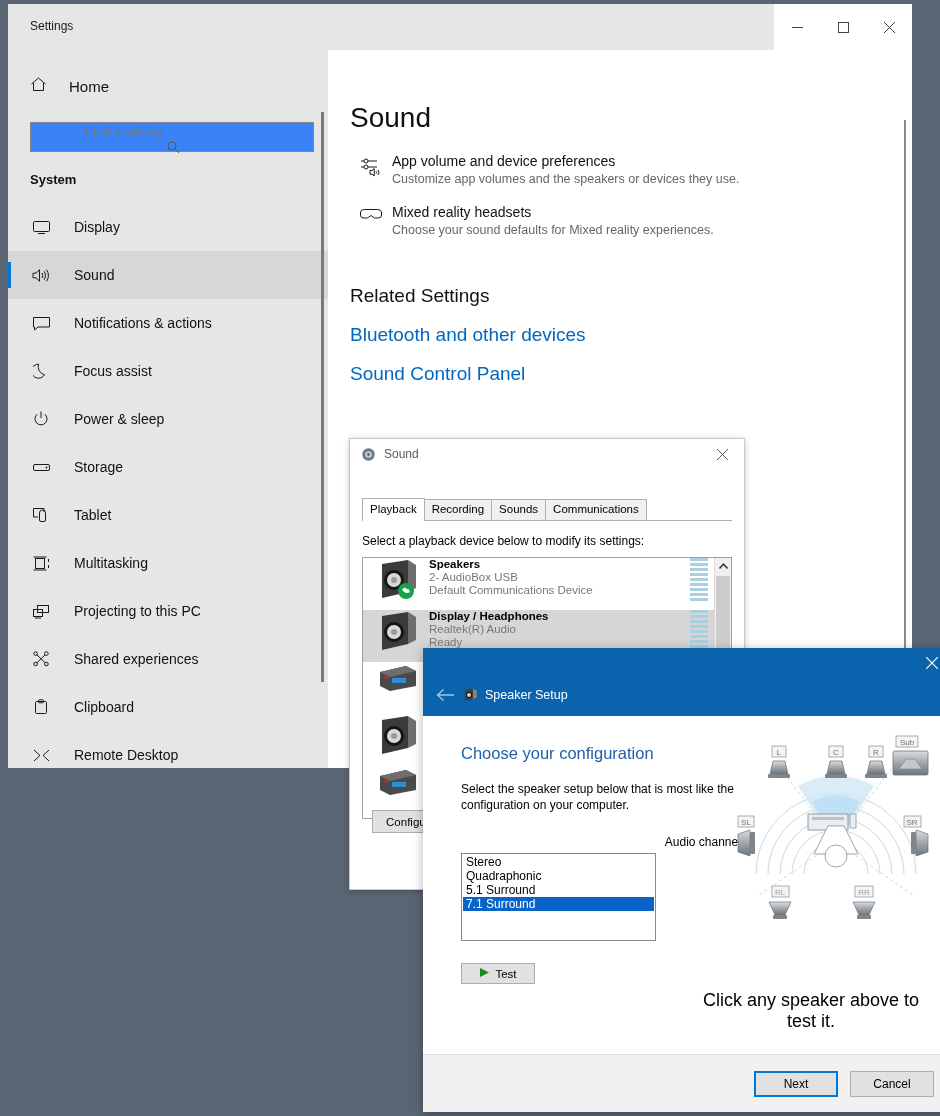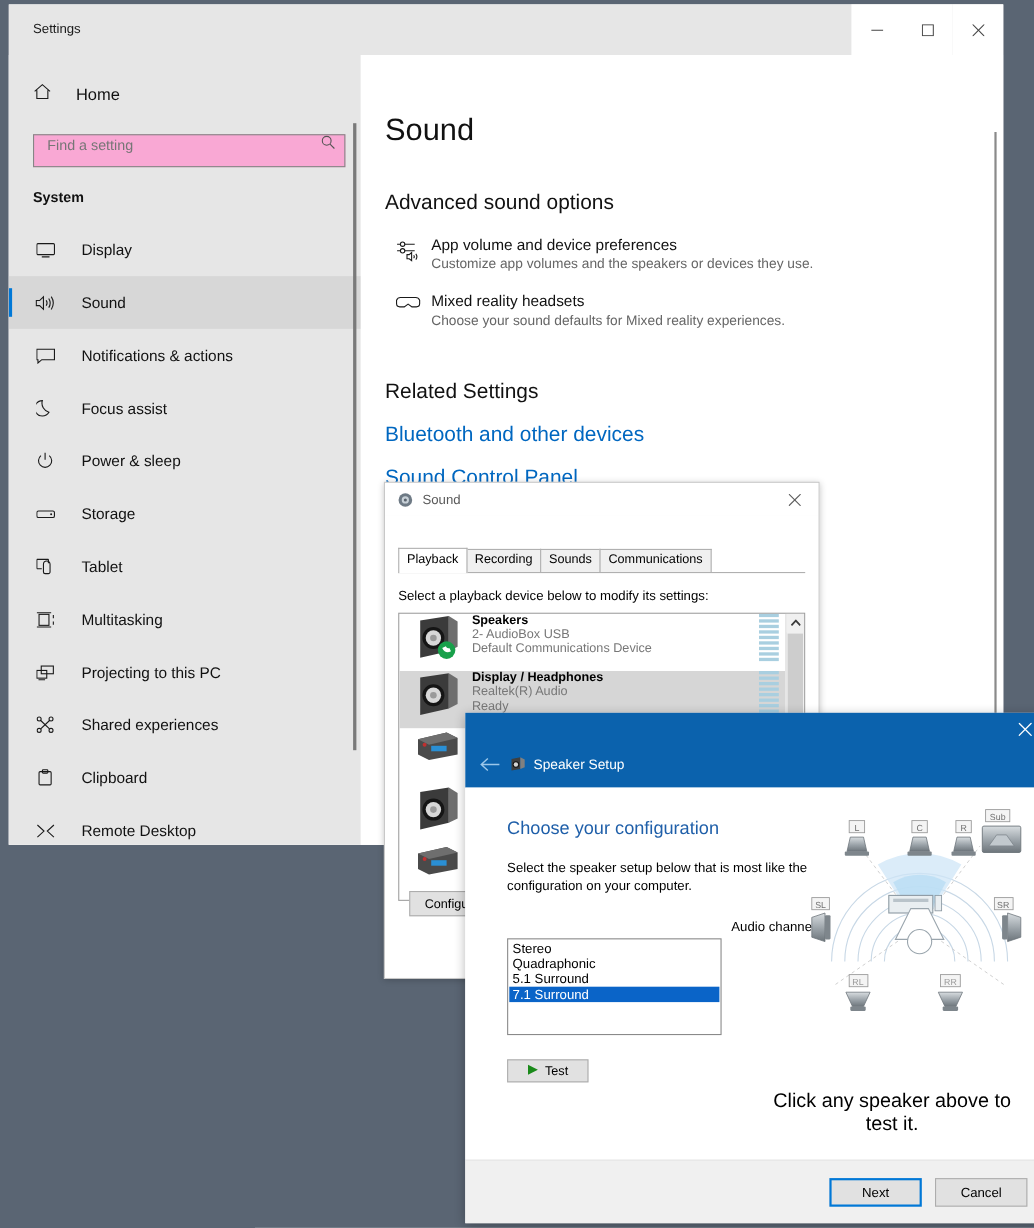--- a/index.html
+++ b/index.html
@@ -66,25 +66,26 @@
     padding-left: 22px;
     margin-top: 16px;
   }
   .home-row .label {
     font-size: 15px; color: #111;
     margin-left: 22px;
   }
   #search-wrap {
     margin: 16px 14px 0 22px;
     height: 30px;
-    background: #f9a8d4;
+    background: #3b82f6;
     border: 1px solid #868686;
     display: flex;
-    align-items: flex-start;
+    align-items: center;
     padding: 0 8px 0 10px;
+    flex-direction: column;
   }
   #search-wrap input {
     flex: 1; border: none; outline: none;
     background: transparent;
     font-size: 13px;
     font-family: "Liberation Sans", sans-serif;
     color: #333;
   }
   #search-wrap input::placeholder { color: #767676; }
   .section-head {
@@ -610,21 +611,20 @@
         </div>
 
       </div>
 
       <div id="sidebar-scrollbar"></div>
     </div>
 
     <div id="settings-main">
       <h1 id="page-title">Sound</h1>
 
-      <div class="adv-head">Advanced sound options</div>
 
       <div class="adv-item">
         <span class="adv-icon">
           <svg width="22" height="22" viewBox="0 0 22 22">
             <line x1="1" y1="5" x2="17" y2="5" stroke="#1a1a1a" stroke-width="1"></line>
             <line x1="1" y1="11" x2="17" y2="11" stroke="#1a1a1a" stroke-width="1"></line>
             <circle cx="6" cy="5" r="2" fill="#fff" stroke="#1a1a1a" stroke-width="1"></circle>
             <circle cx="6" cy="11" r="2" fill="#fff" stroke="#1a1a1a" stroke-width="1"></circle>
             <path d="M10 14.5 L12 14.5 L14.2 12.6 L14.2 20 L12 18.2 L10 18.2 Z" fill="none" stroke="#1a1a1a" stroke-width="1"></path>
             <path d="M16 15.2 Q17.3 16.4 16 17.7" fill="none" stroke="#1a1a1a" stroke-width="1"></path>

